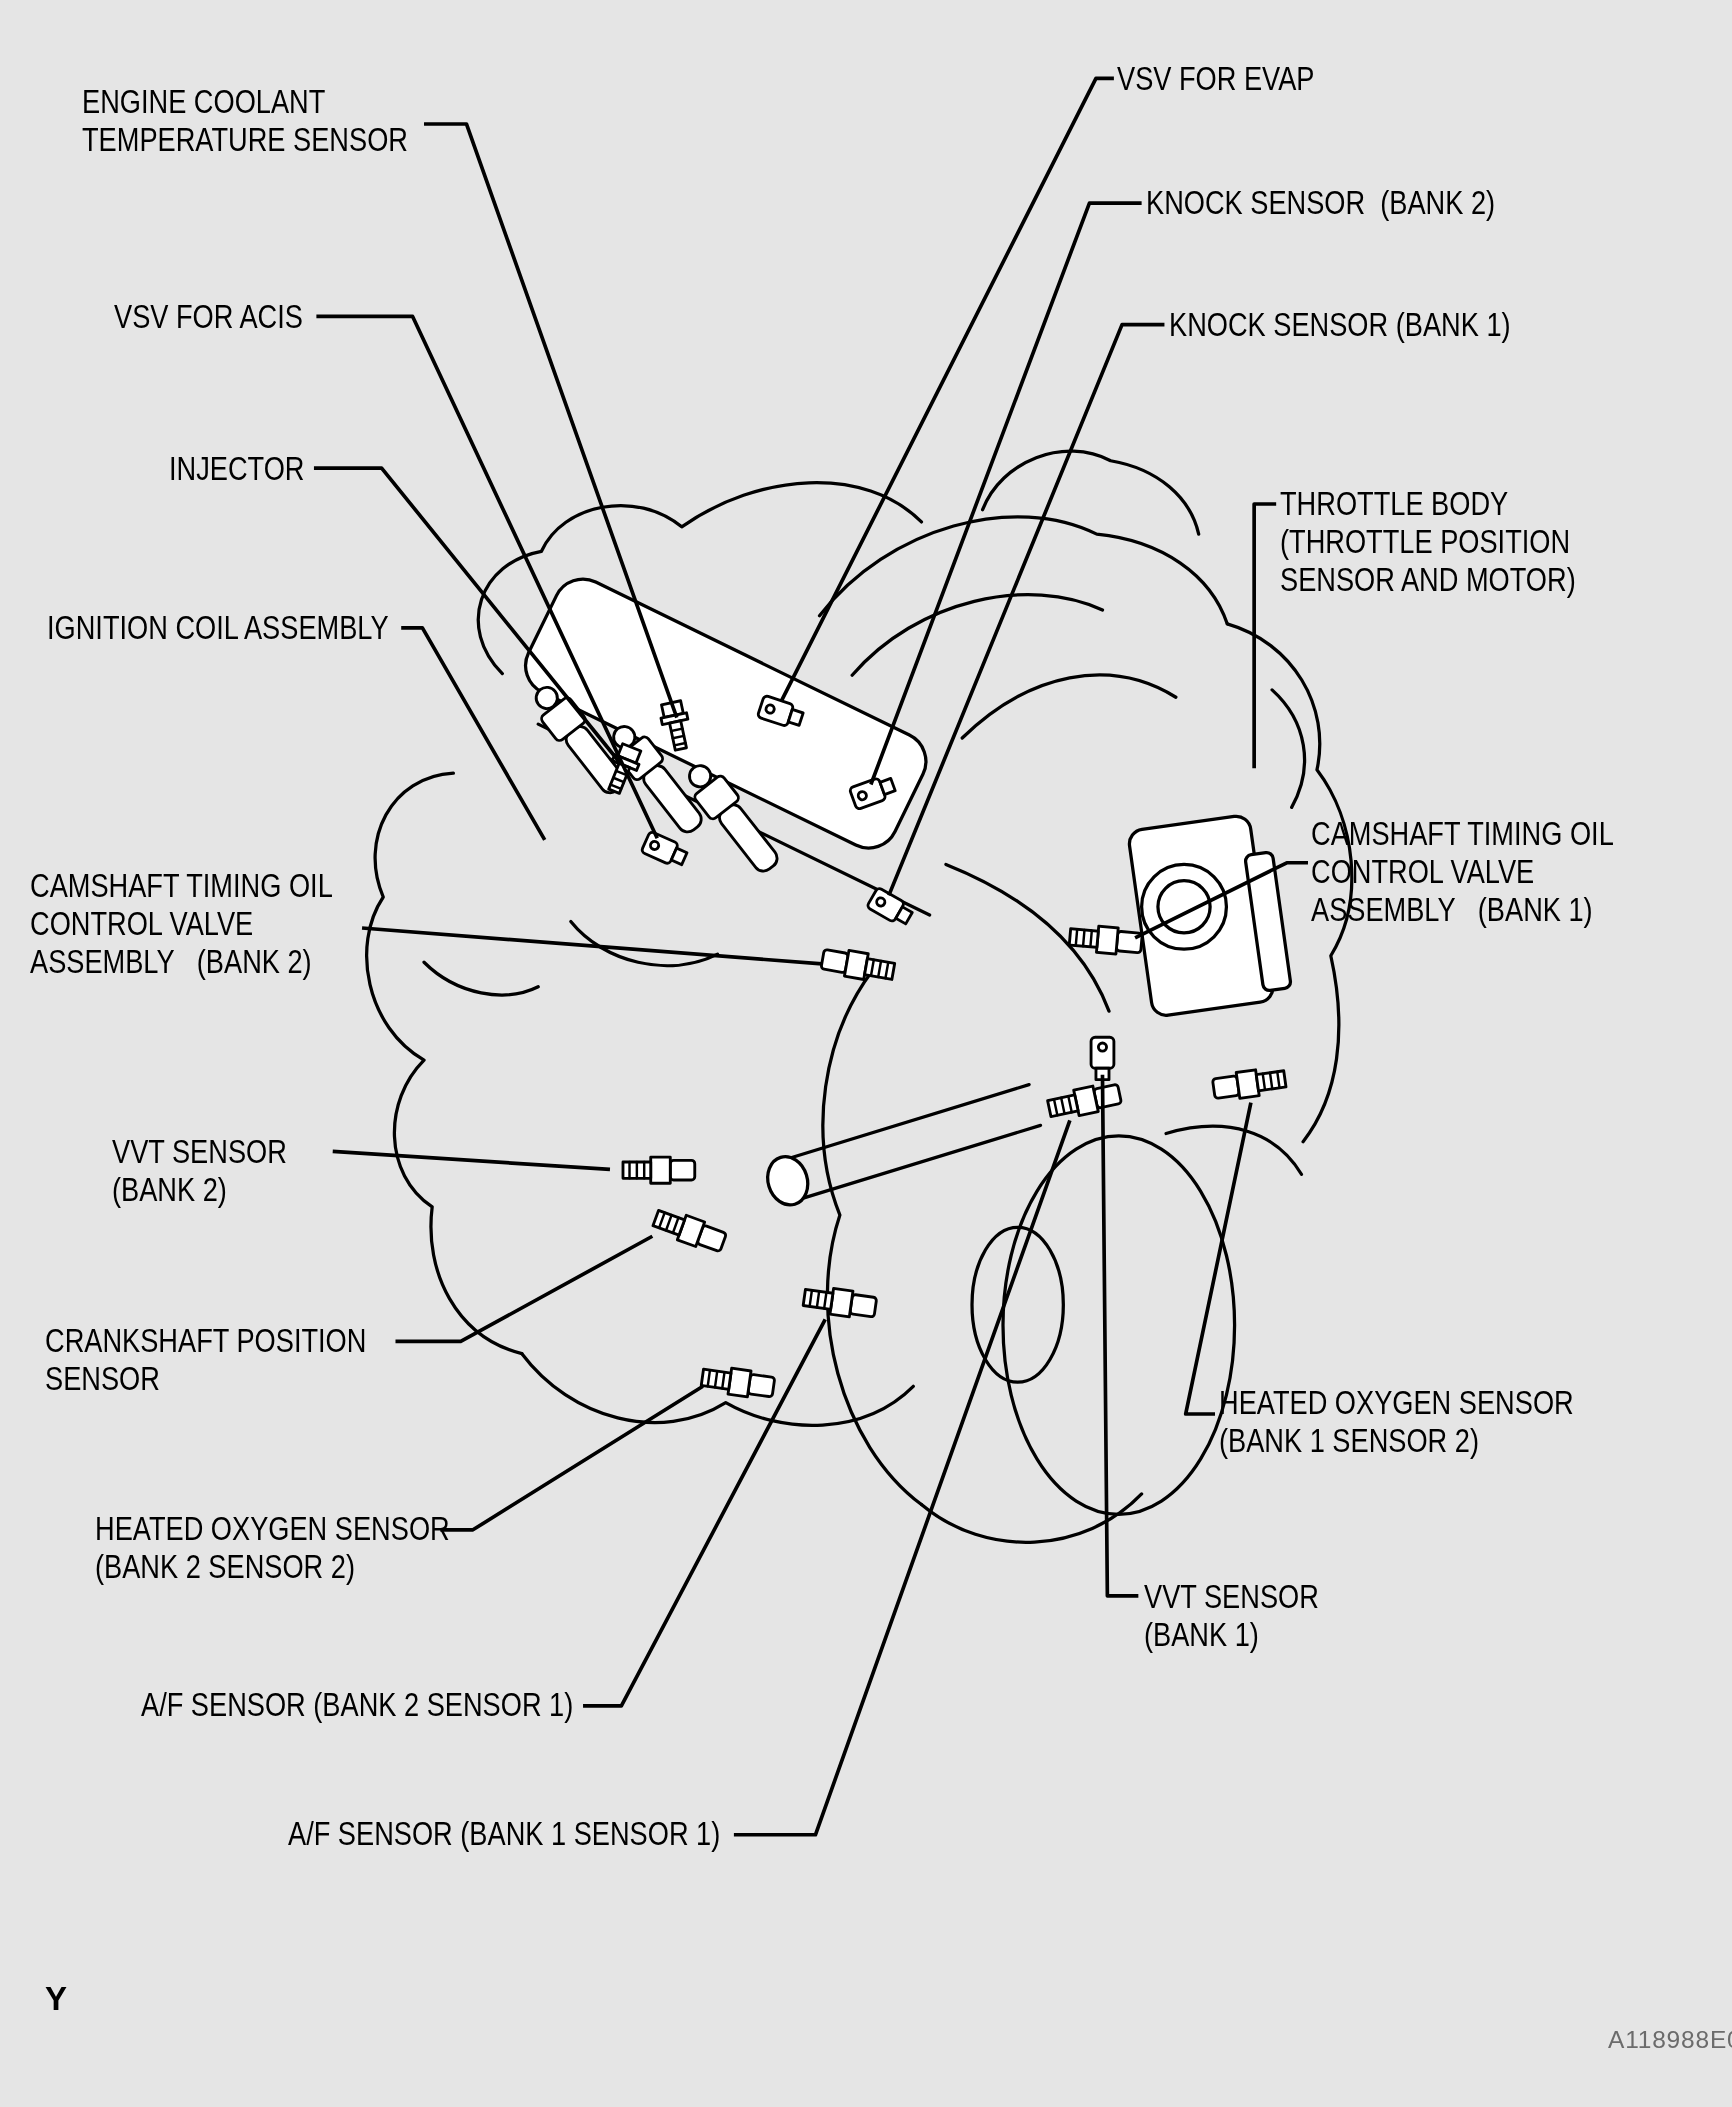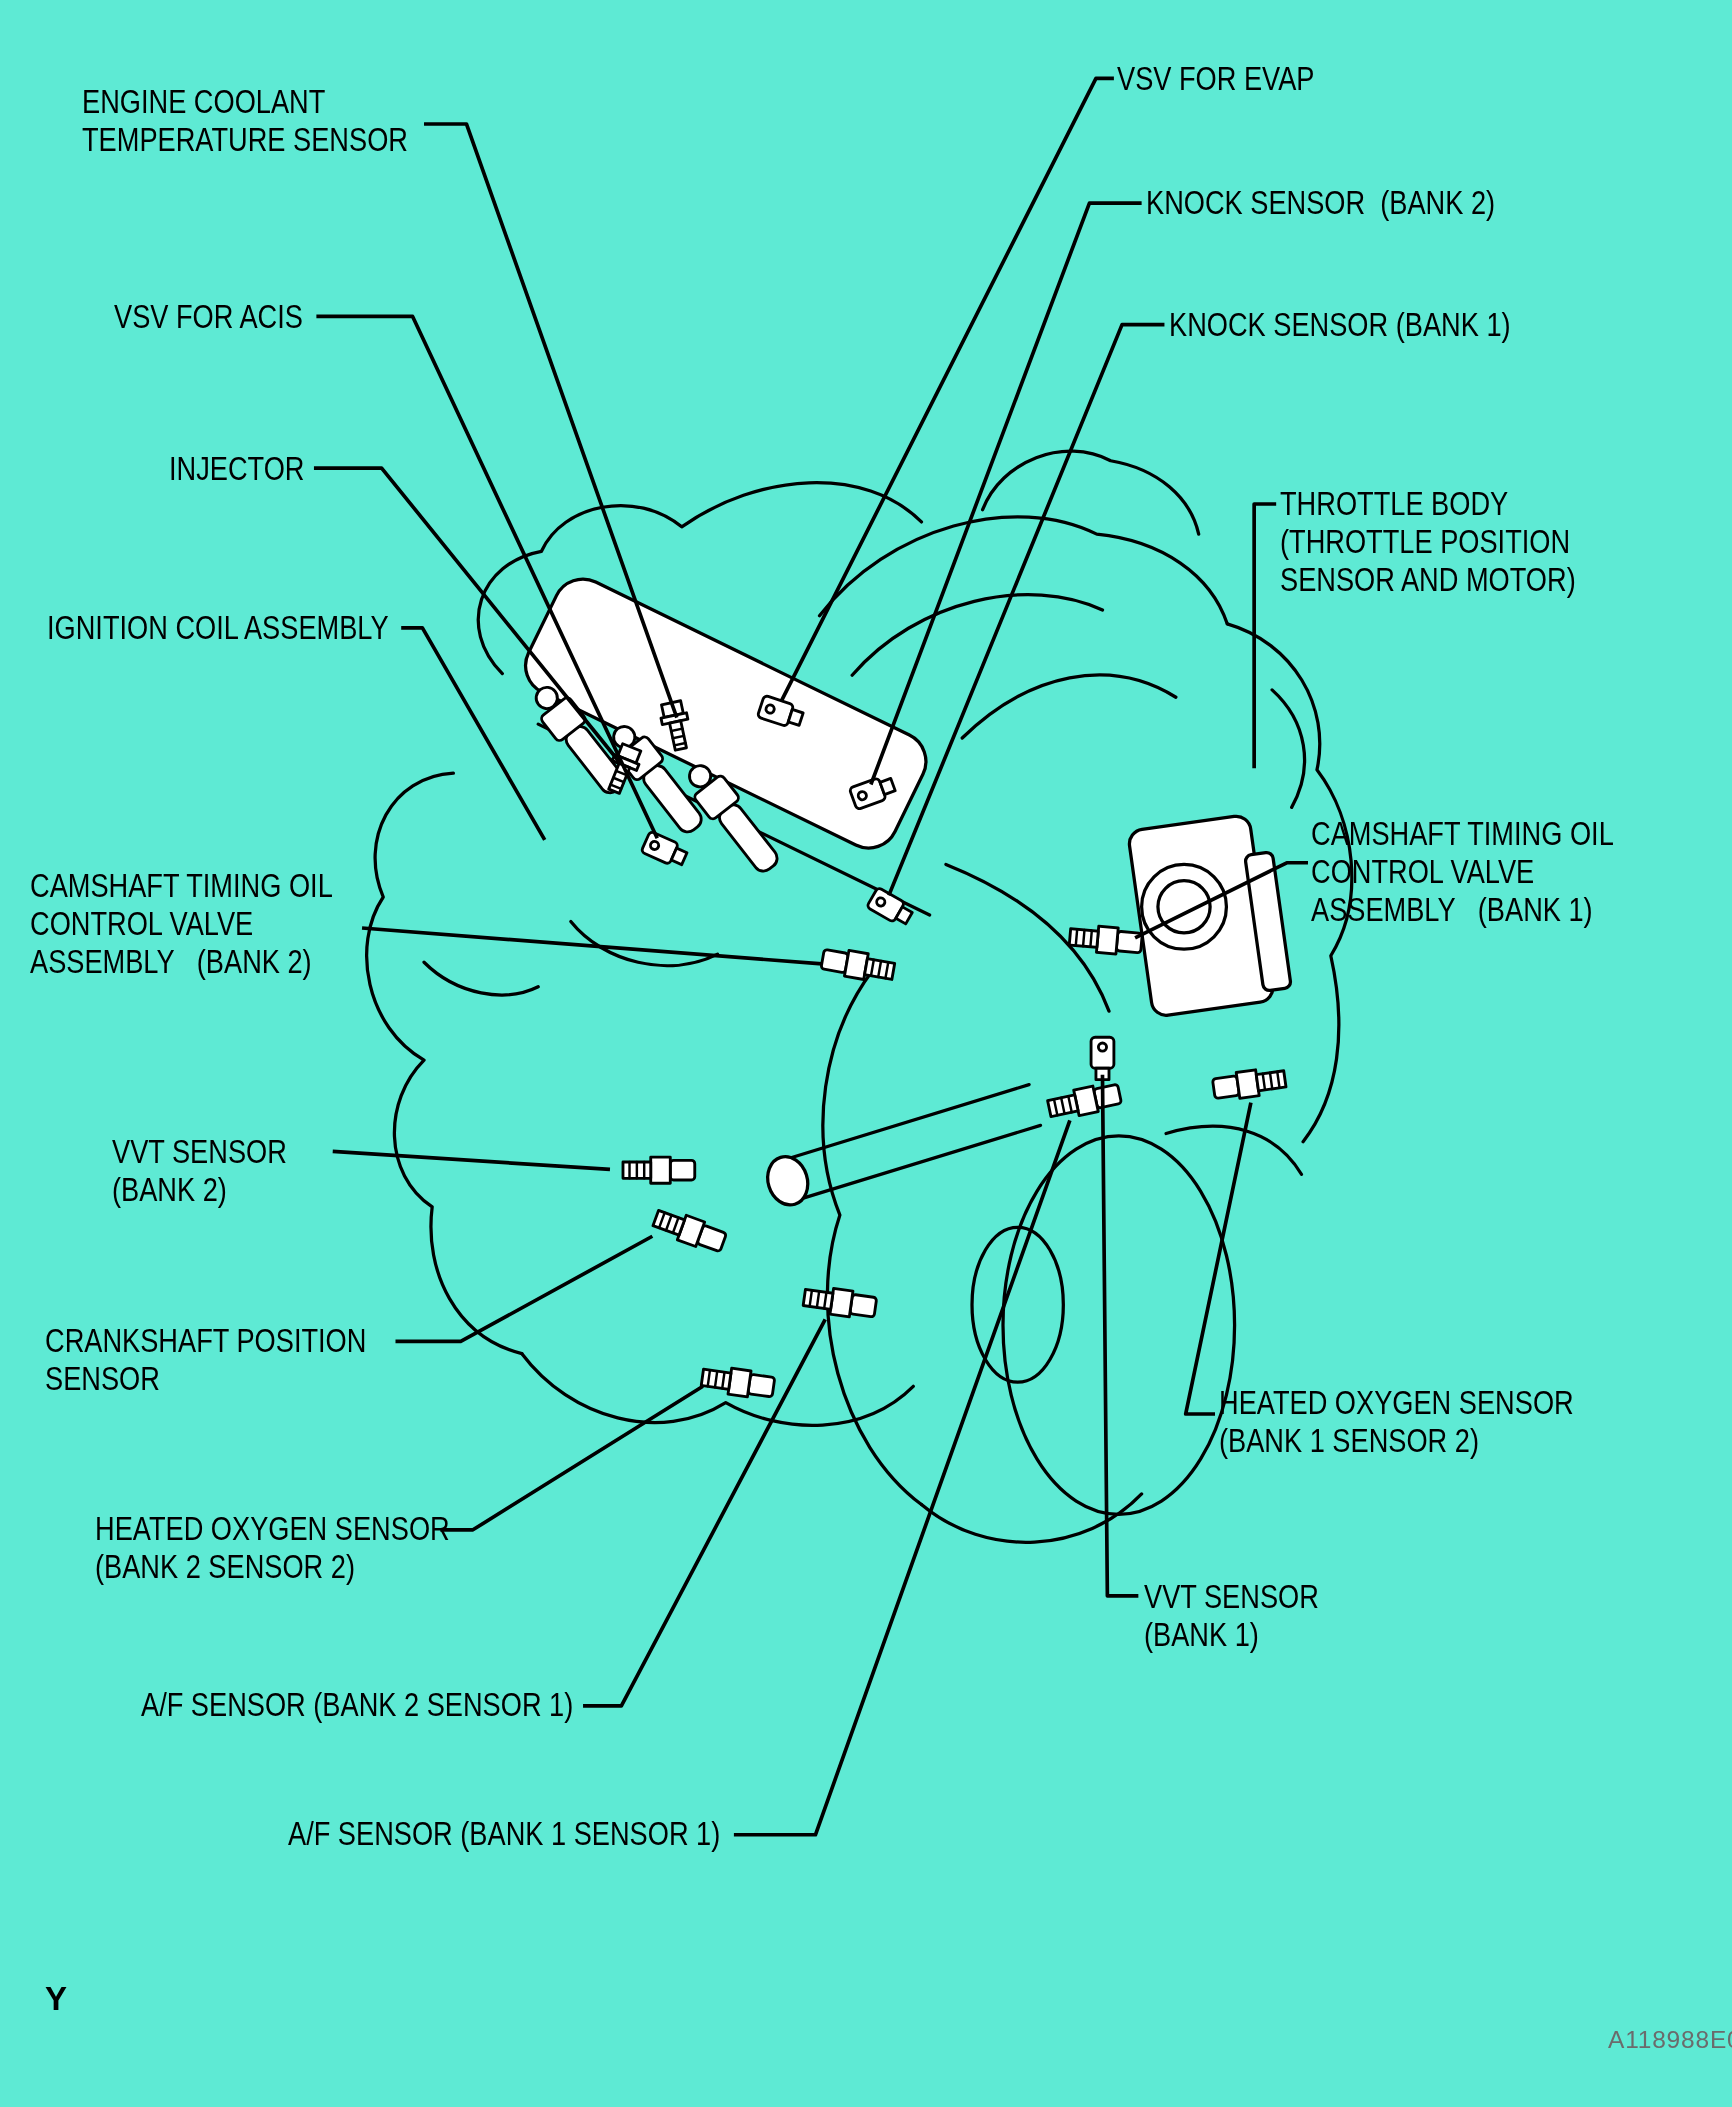--- a/index.html
+++ b/index.html
@@ -1,16 +1,16 @@
 <!DOCTYPE html>
 <html style="font-size:13px"><head>
 <meta charset="utf-8">
 <style>
   html,body{margin:0;padding:0;background:#fff;}
-  .page{position:relative;width:1732px;height:2108px;background:#5eead4;overflow:hidden;
+  .page{position:relative;width:1732px;height:2108px;background:#e5e5e5;overflow:hidden;
         font-family:"Liberation Sans",sans-serif;}
   .lbl{position:absolute;font-size:34px;line-height:38px;color:#000;
        white-space:pre-wrap;transform:scaleX(.8);transform-origin:0 0;}
   .lbl3{letter-spacing:0;}
   .page-marker{position:absolute;font-size:33px;font-weight:bold;color:#000;}
   .fig-code{position:absolute;font-size:24.5px;color:#6b6b6b;letter-spacing:0.8px;}
   svg{position:absolute;left:0;top:0;}
   .art{stroke:#000;stroke-width:4;fill:none;stroke-linecap:round;stroke-linejoin:round;}
   .artf{stroke:#000;stroke-width:4;fill:#fff;stroke-linejoin:round;}
   .leader{stroke:#000;stroke-width:4.5;fill:none;stroke-linejoin:round;}

